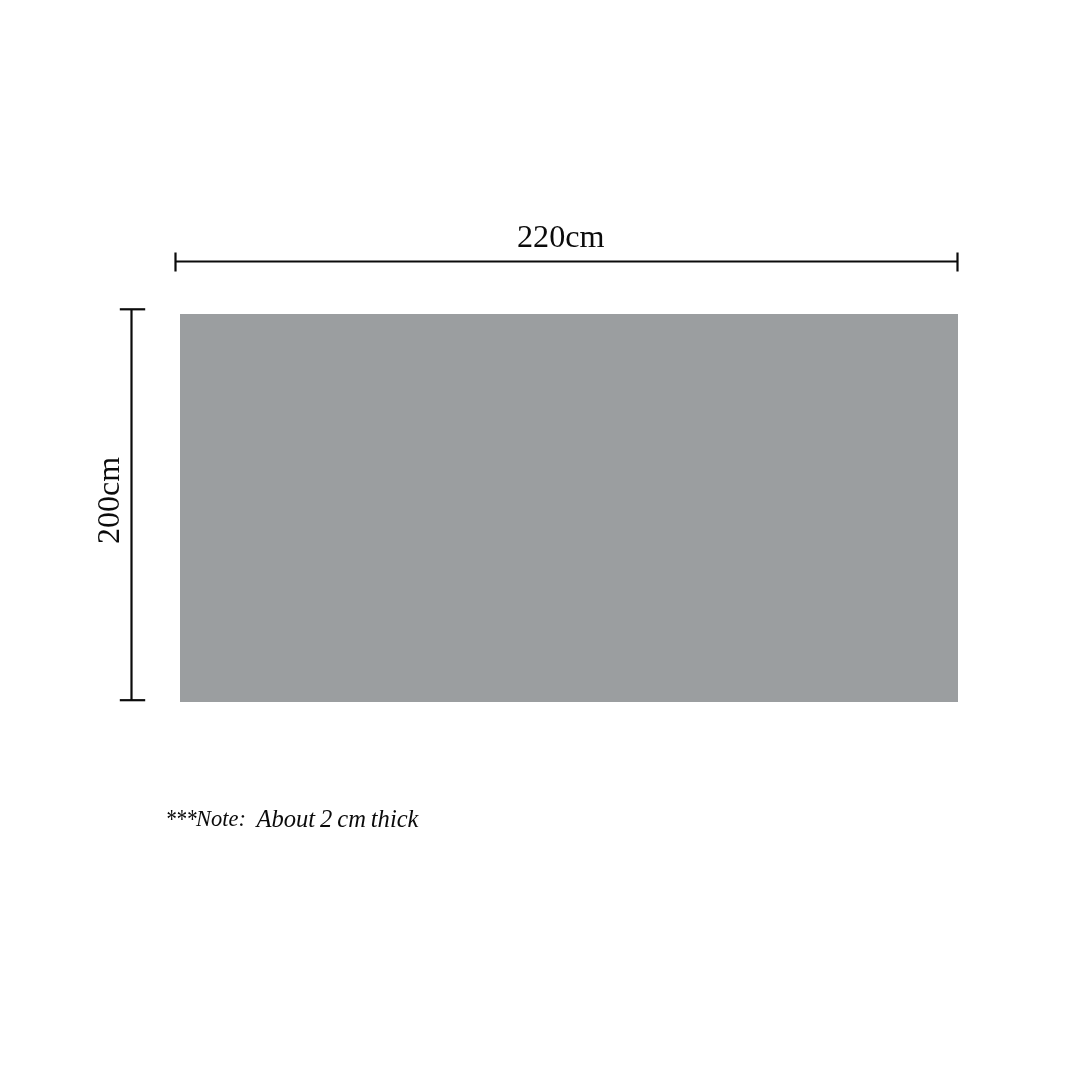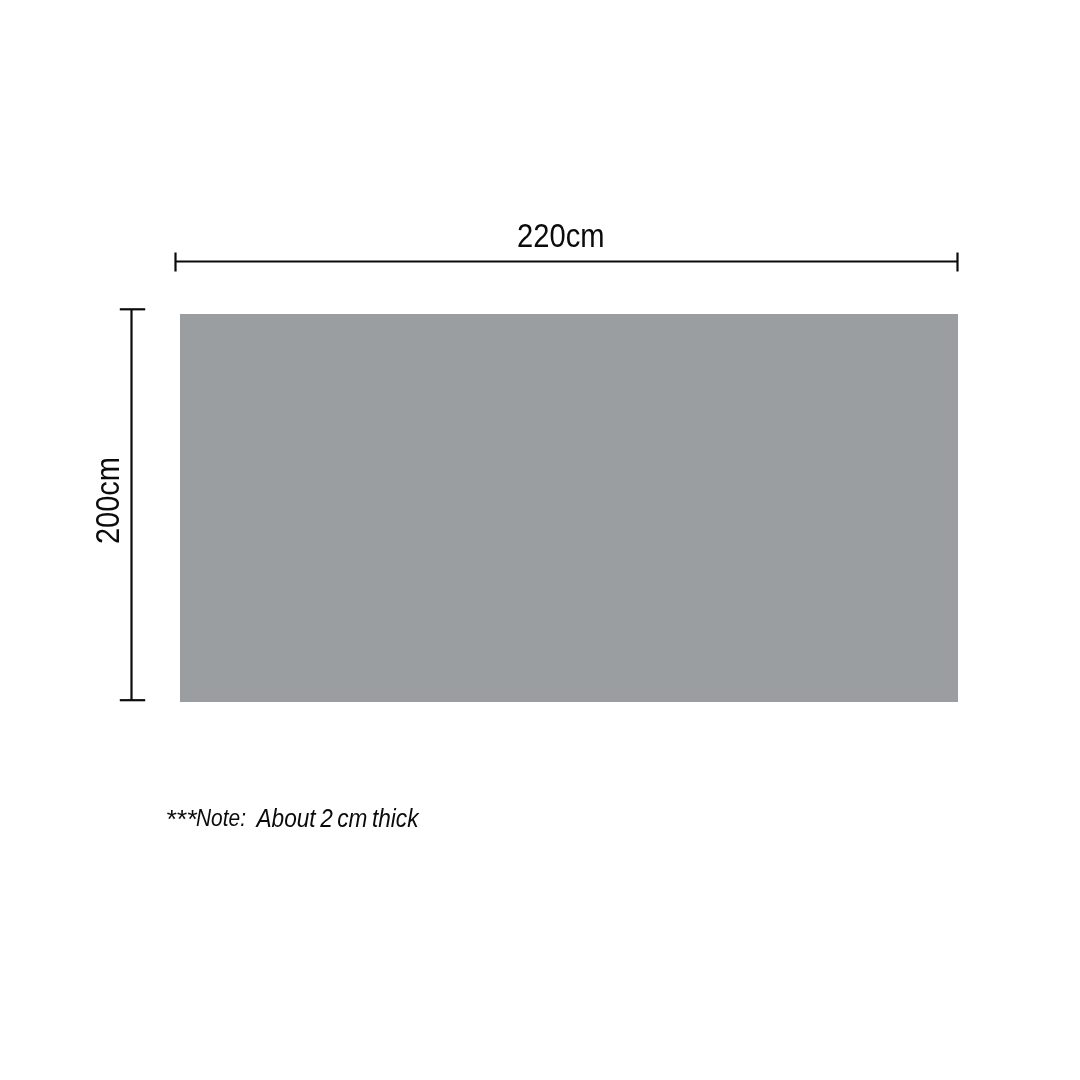--- a/index.html
+++ b/index.html
@@ -1,16 +1,16 @@
 <!DOCTYPE html>
 <html><head>
 <meta charset="utf-8">
 <style>
   html,body{margin:0;padding:0;background:#ffffff;width:1080px;height:1080px;overflow:hidden;}
-  .canvas{position:relative;width:1080px;height:1080px;font-family:Liberation Sans, sans-serif;}
+  .canvas{position:relative;width:1080px;height:1080px;font-family:Liberation Serif, serif;}
   svg{position:absolute;left:0;top:0;}
 </style>
 </head>
 <body>
 <div class="canvas">
 
   <div style="position:absolute;left:180px;top:314px;width:778px;height:388px;background:#9b9ea0;"></div>
   <svg width="1080" height="1080" viewBox="0 0 1080 1080">
 
     <g stroke="#0b0b0b" stroke-width="2.2" fill="none">

